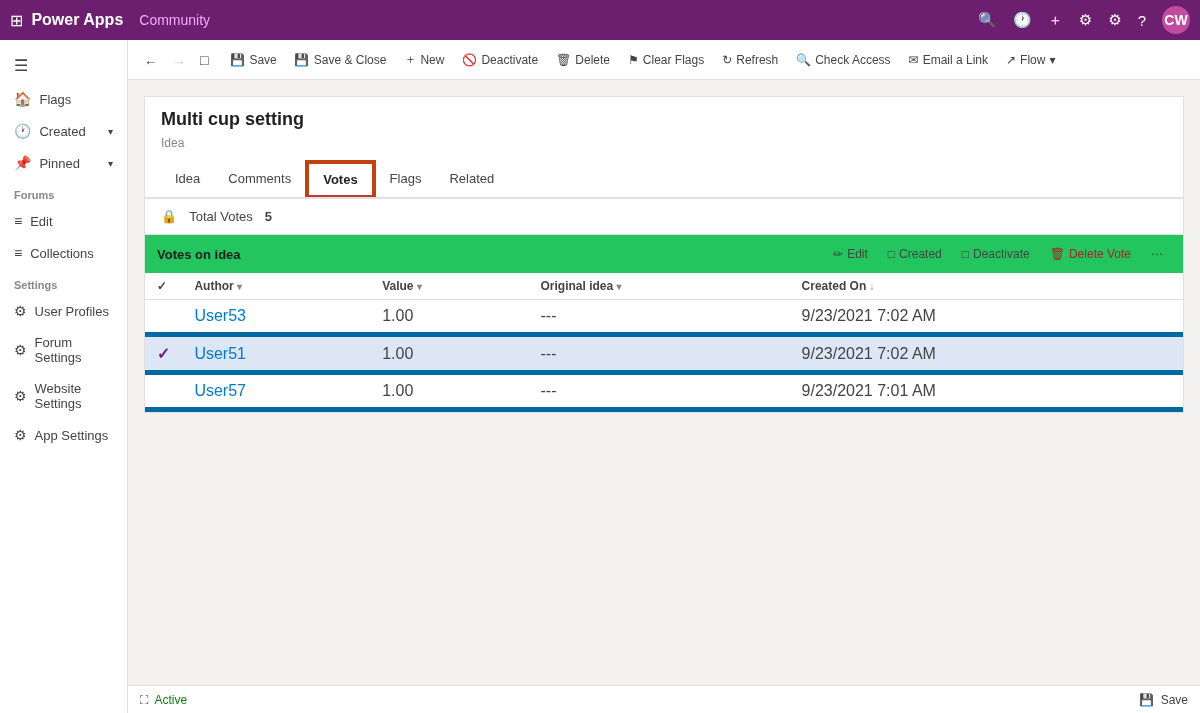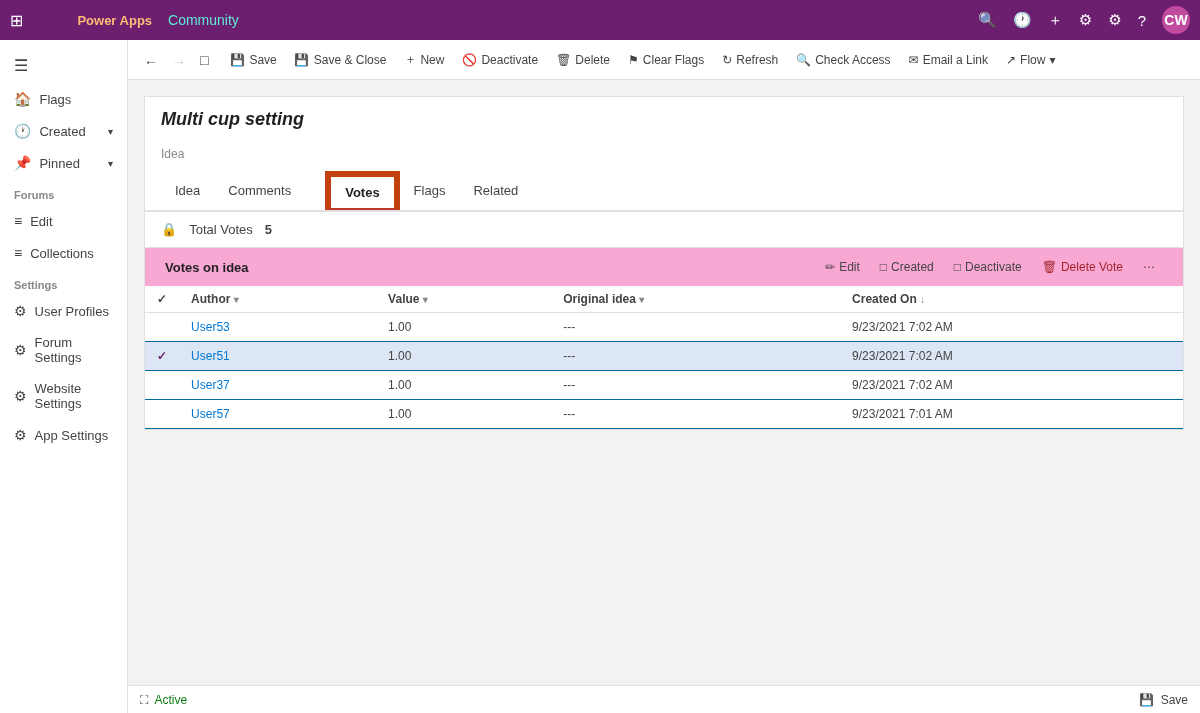--- a/index.html
+++ b/index.html
@@ -9,22 +9,22 @@
     .top-bar {
       background: #6b1f6e;
       height: 40px;
       display: flex;
       align-items: center;
       padding: 0 10px;
       gap: 8px;
       flex-shrink: 0;
     }
     .top-bar-grid-icon { color: #fff; font-size: 16px; cursor: pointer; }
-    .top-bar-app-name { color: #fdba74; font-weight: 600; font-size: 13px; margin-right: 8px; margin-left: 46px; }
-    .top-bar-community { color: #5eead4; font-size: 14px; font-weight: 400; flex: 1; }
+    .top-bar-app-name { color: #ffffff; font-weight: 600; font-size: 16px; margin-right: 8px; }
+    .top-bar-community { color: #f0abfc; font-size: 14px; font-weight: 400; flex: 1; }
     .top-bar-icons { display: flex; gap: 16px; align-items: center; }
     .top-bar-icons span { color: #fff; font-size: 15px; cursor: pointer; }
     .top-bar-avatar {
       width: 28px; height: 28px; border-radius: 50%;
       background: #c14b9f;
       color: #fff; display: flex; align-items: center; justify-content: center;
       font-size: 14px; font-weight: 600; cursor: pointer;
     }
 
     
@@ -71,21 +71,21 @@
       padding: 4px 8px; font-size: 12px; color: #444;
       cursor: pointer; border: none; background: transparent;
       border-radius: 2px;
     }
     .toolbar-nav { display: flex; align-items: center; gap: 2px; margin-right: 6px; }
     .toolbar-nav button { background: none; border: none; cursor: pointer; color: #444; font-size: 14px; padding: 4px 6px; }
 
     
     .page-content { flex: 1; background: #f3f2f1; overflow: auto; padding: 16px; }
     .record-header { background: #fff; border: 1px solid #e0e0e0; margin-bottom: 0; padding: 12px 16px 0; }
-    .record-title { font-size: 18px; font-weight: 600; color: #1f1f1f; margin-bottom: 17px; font-style: italic; }
+    .record-title { font-size: 18px; font-weight: 600; color: #1f1f1f; margin-bottom: 6px; }
     .record-type { font-size: 12px; color: #888; margin-bottom: 10px; }
 
     
     .tabs { display: flex; gap: 0; border-bottom: none; }
     .tab {
       padding: 8px 14px; font-size: 13px; color: #444; cursor: pointer;
       border: none; background: none; position: relative;
     }
     .tab.active {
       color: #1f1f1f; font-weight: 600;
@@ -105,42 +105,42 @@
       display: flex; align-items: center; gap: 12px;
       padding: 10px 16px; border-bottom: 1px solid #e0e0e0;
       font-size: 13px; color: #444;
     }
     .total-votes-bar .lock-icon { font-size: 13px; color: #888; }
     .total-votes-count { font-weight: 600; }
 
     
     .votes-section-header {
       display: flex; align-items: center;
-      padding: 8px 20px; background: #f9a8d4;
+      padding: 8px 12px; background: #22c55e;
     }
     .votes-section-title { font-size: 13px; font-weight: 600; color: #1f1f1f; flex: 1; }
     .votes-action-bar { display: flex; align-items: center; gap: 4px; }
     .votes-action-btn {
       display: flex; align-items: center; gap: 4px;
       font-size: 12px; color: #444; cursor: pointer;
       padding: 4px 8px; background: none; border: none; border-radius: 2px;
     }
     .votes-action-btn.danger { color: #a4262c; }
 
     
     .votes-table { width: 100%; border-collapse: collapse; }
     .votes-table th {
       text-align: left; padding: 6px 12px; font-size: 12px; font-weight: 600;
       color: #444; border-bottom: 1px solid #e0e0e0; background: #fff;
       white-space: nowrap;
     }
     .votes-table th .sort-icon { font-size: 10px; color: #888; }
     .votes-table td {
-      padding: 7px 12px; font-size: 12px; color: #444;
-      border-bottom: 1px solid #0369a1;
+      padding: 7px 12px; font-size: 16px; color: #444;
+      border-bottom: 5px solid #0369a1;
     }
     .votes-table tr.selected td { background: #dce6f4; }
     .check-col { width: 30px; text-align: center; }
     .check-mark { color: #6b1f6e; font-weight: bold; }
     .link-text { color: #0078d4; cursor: pointer; }
 
     
     .status-bar {
       background: #fff; border-top: 1px solid #e0e0e0;
       height: 28px; display: flex; align-items: center;
@@ -270,21 +270,21 @@
     </div>
 
     <div class="page-content">
 
       <div class="record-header">
         <div class="record-title">Multi cup setting</div>
         <div class="record-type">Idea</div>
         <div class="tabs">
           <button class="tab">Idea</button>
           <button class="tab">Comments</button>
-          <button class="tab active" style="border:6px solid #c2410c; border-bottom:2px solid #c0392b;margin-left:20px;">Votes</button>
+          <button class="tab active" style="border:4px solid #c2410c; border-bottom:2px solid #c0392b;">Votes</button>
           <button class="tab">Flags</button>
           <button class="tab">Related</button>
         </div>
       </div>
 
       <div class="main-card">
 
         <div class="total-votes-bar">
           <span class="lock-icon">🔒</span>
           <span>Total Votes</span>
@@ -343,27 +343,20 @@
   </tr>
                 <tr class="selected">
     <td class="check-col"><span class="check-mark">✓</span></td>
     <td><span class="link-text">User51</span></td>
     <td>1.00</td>
     <td>---</td>
     <td>9/23/2021 7:02 AM</td>
   </tr>
                 <tr>
     <td class="check-col"></td>
-    <td><span class="link-text">User37</span></td>
-    <td>1.00</td>
-    <td>---</td>
-    <td>9/23/2021 7:02 AM</td>
-  </tr>
-                <tr>
-    <td class="check-col"></td>
     <td><span class="link-text">User57</span></td>
     <td>1.00</td>
     <td>---</td>
     <td>9/23/2021 7:01 AM</td>
   </tr>
               </tbody>
           </table>
         </div>
 
       </div>

